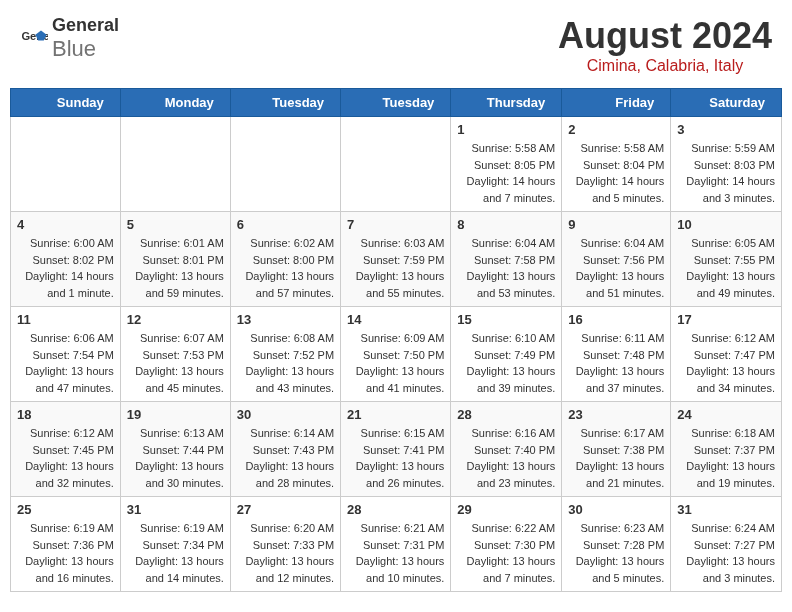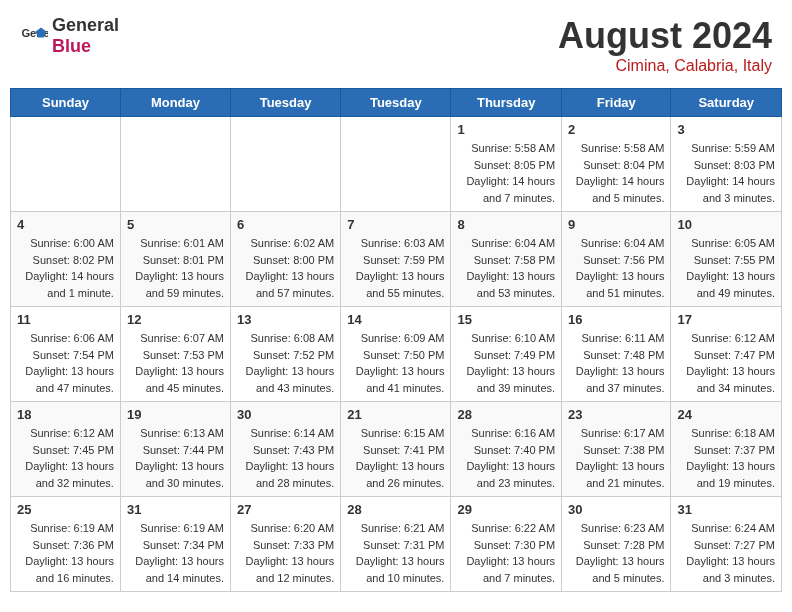--- a/index.html
+++ b/index.html
@@ -20,42 +20,42 @@
     .logo {
       display: flex;
       align-items: center;
       gap: 4px;
     }
     .logo-icon {
       width: 28px;
       height: 28px;
     }
     .title-section {
-      text-align: right;
+      text-align: center;
     }
     .main-title {
       font-size: 36px;
       font-weight: bold;
       color: #333;
     }
     .sub-title {
       font-size: 16px;
       color: #b91c1c;
     }
     .calendar {
       width: 100%;
       border-collapse: collapse;
     }
     .calendar thead th {
       background-color: #2a6db5;
       color: #fff;
       font-size: 13px;
       font-weight: bold;
-      text-align: center;
-      padding: 6px 8px;
+      text-align: right;
+      padding: 6px 16px;
       border: 1px solid #1a5a9a;
     }
     .calendar tbody td {
       border: 1px solid #ccc;
       vertical-align: top;
       padding: 5px 6px;
       font-size: 11px;
       color: #333;
       width: 113px;
       min-height: 85px;
@@ -83,21 +83,21 @@
 <body>
 
 <div class="header">
   <div class="logo">
     <svg class="logo-icon" viewBox="0 0 40 40">
       <text x="2" y="22" font-size="16" font-weight="bold" fill="#333">General</text>
       <path d="M30 8 L38 14 L34 22 L26 22 L22 14 Z" fill="#2a6db5"></path>
     </svg>
     <div>
       <span style="font-size:18px;font-weight:bold;color:#333;">General</span><br>
-      <span style="font-size:18px;font-weight:bold;color:#be185d;">Blue</span>
+      <span style="font-size:22px;font-weight:normal;color:#737373;">Blue</span>
     </div>
   </div>
   <div class="title-section">
     <div class="main-title">August 2024</div>
     <div class="sub-title">Cimina, Calabria, Italy</div>
   </div>
 </div>
 
 <table class="calendar">
   <thead>

